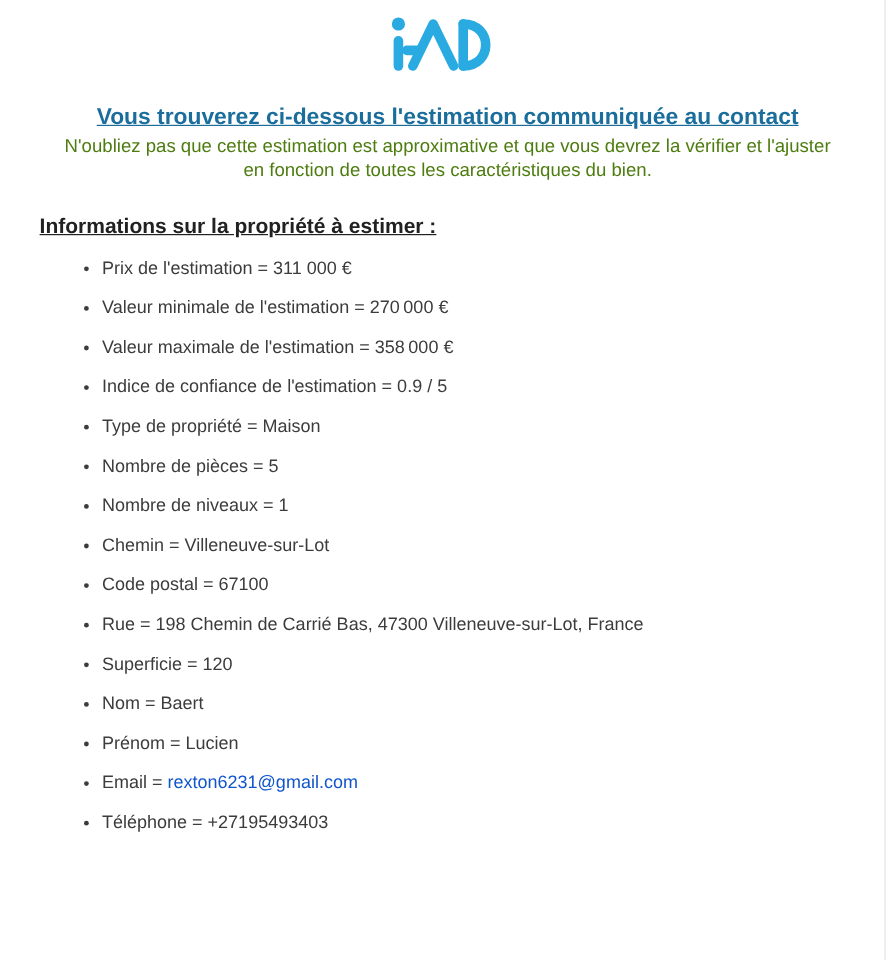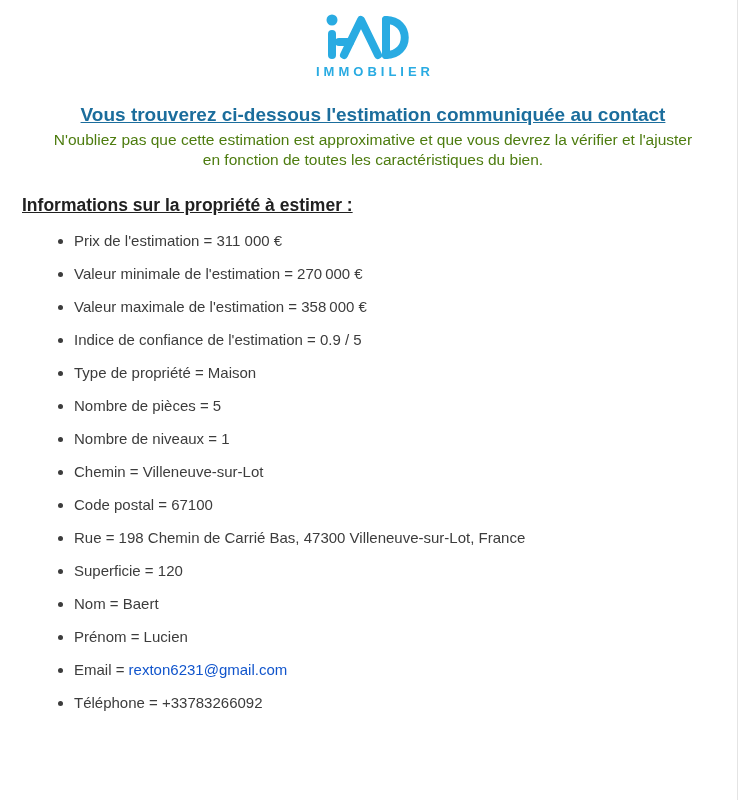--- a/index.html
+++ b/index.html
@@ -42,21 +42,21 @@
     text-decoration: underline;
   }
   .intro-subtitle {
     text-align: center;
     color: #4d7c0f;
     font-size: 15.5px;
     line-height: 20px;
     max-width: 648px;
     margin: 4px auto 0 auto;
   }
-  .section { margin: 0 22px; }
+  .section { margin: 0 33px; }
   .section-heading {
     font-size: 17.5px;
     font-weight: bold;
     text-decoration: underline;
     color: #212121;
     margin: 0;
   }
   .section-heading.first { margin-top: 25px; }
   .section-heading.second { margin-top: 31px; }
   ul.bullet-list {
@@ -82,21 +82,20 @@
 
 <div class="logo-wrap">
   <svg class="logo-mark" width="100" height="50" viewBox="0 0 100 50" fill="none">
     <circle cx="9" cy="8" r="5.5" fill="#29ABE2"></circle>
     <path d="M9 22 L9 43" stroke="#29ABE2" stroke-width="8" stroke-linecap="round"></path>
     <path d="M16 30 L27 30" stroke="#29ABE2" stroke-width="8" stroke-linecap="round"></path>
     <path d="M21 43 L38 8 L55 43" stroke="#29ABE2" stroke-width="8" stroke-linecap="round" stroke-linejoin="round"></path>
     <path d="M63 8 L63 43" stroke="#29ABE2" stroke-width="8" stroke-linecap="round"></path>
     <path d="M63 8 C88 8 88 43 63 43" stroke="#29ABE2" stroke-width="8" stroke-linecap="round"></path>
   </svg>
-  <div class="logo-sub">IMMOBILIER</div>
 </div>
 
 <div class="intro-title">Vous trouverez ci-dessous l'estimation communiquée au contact</div>
 <div class="intro-subtitle">N'oubliez pas que cette estimation est approximative et que vous devrez la vérifier et l'ajuster en fonction de toutes les caractéristiques du bien.</div>
 
 <div class="section">
   <h2 class="section-heading first">Informations sur la propriété à estimer :</h2>
   <ul class="bullet-list">
     <li>Prix de l'estimation = 311 000 €</li>
     <li>Valeur minimale de l'estimation = 270 000 €</li>
@@ -110,15 +109,15 @@
     <li>Rue = 198 Chemin de Carrié Bas, 47300 Villeneuve-sur-Lot, France</li>
     <li>Superficie = 120</li>
   </ul>
 </div>
 
 <div class="section">
   <ul class="bullet-list">
     <li>Nom = Baert</li>
     <li>Prénom = Lucien</li>
     <li><span>Email = </span><a class="email-link">rexton6231@gmail.com</a></li>
-    <li>Téléphone = +33783266092</li>
+    <li>Téléphone = +27195493403</li>
   </ul>
 </div>
 
 </body></html>

